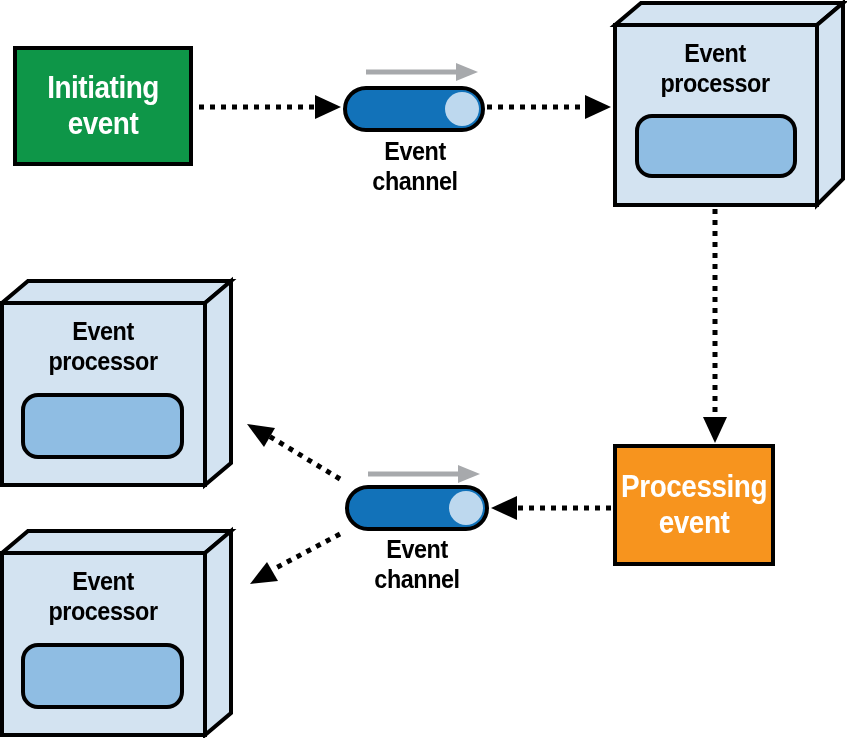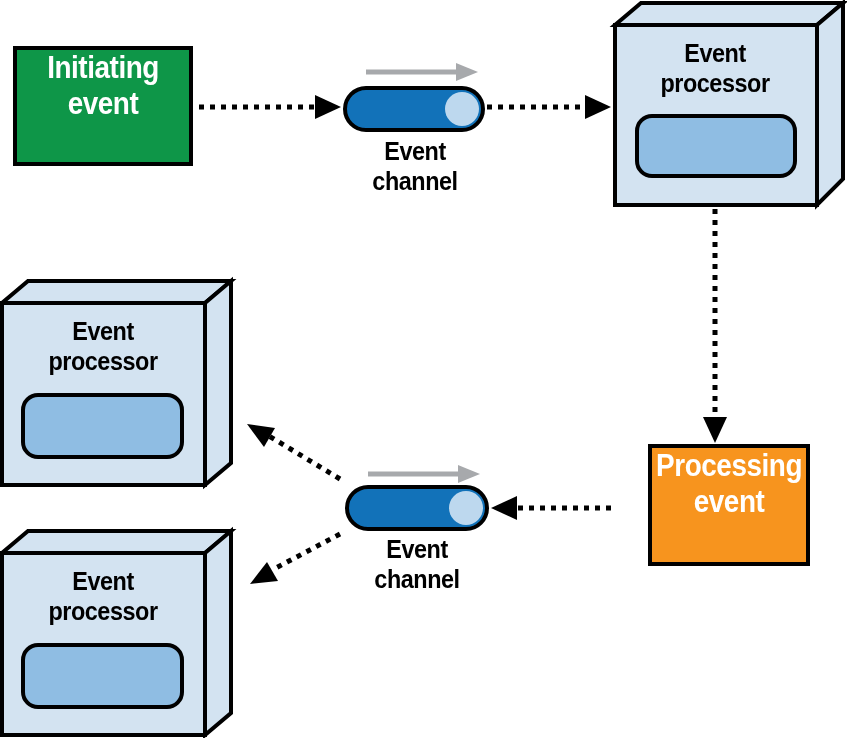--- a/index.html
+++ b/index.html
@@ -20,27 +20,27 @@
   .cyl-end{fill:var(--cyl-light);}
   .dotted{stroke:var(--line-black);stroke-width:5;stroke-dasharray:5 6;fill:none;}
   .head{fill:var(--line-black);}
   .gray-line{stroke:var(--gray-arrow);stroke-width:5;fill:none;}
   .gray-head{fill:var(--gray-arrow);}
 
   
   .node-box{
     position:absolute;box-sizing:border-box;
     border:4px solid var(--line-black);
-    display:flex;justify-content:center;
+    display:flex;align-items:center;justify-content:center;
     text-align:center;color:#ffffff;
     font-weight:700;font-size:31px;line-height:36px;letter-spacing:-0.5px;
   }
   .node-box .cond{display:block;transform:scaleX(0.9);}
   #initiating-event-box{left:13px;top:46px;width:180px;height:120px;background:var(--green);}
-  #processing-event-box{left:613px;top:444px;width:162px;height:122px;background:var(--orange);margin-left:35px;}
+  #processing-event-box{left:613px;top:444px;width:162px;height:122px;background:var(--orange);}
 
   .shape-label{
     position:absolute;text-align:center;color:#000000;
     font-weight:700;font-size:26px;line-height:30px;letter-spacing:-0.5px;
     transform:scaleX(0.9);
   }
   #ep-main-label{left:635px;top:38px;width:160px;}
   #ep-left-top-label{left:23px;top:316px;width:160px;}
   #ep-left-bottom-label{left:23px;top:566px;width:160px;}
   #ec-top-label{left:339px;top:136px;width:152px;}

